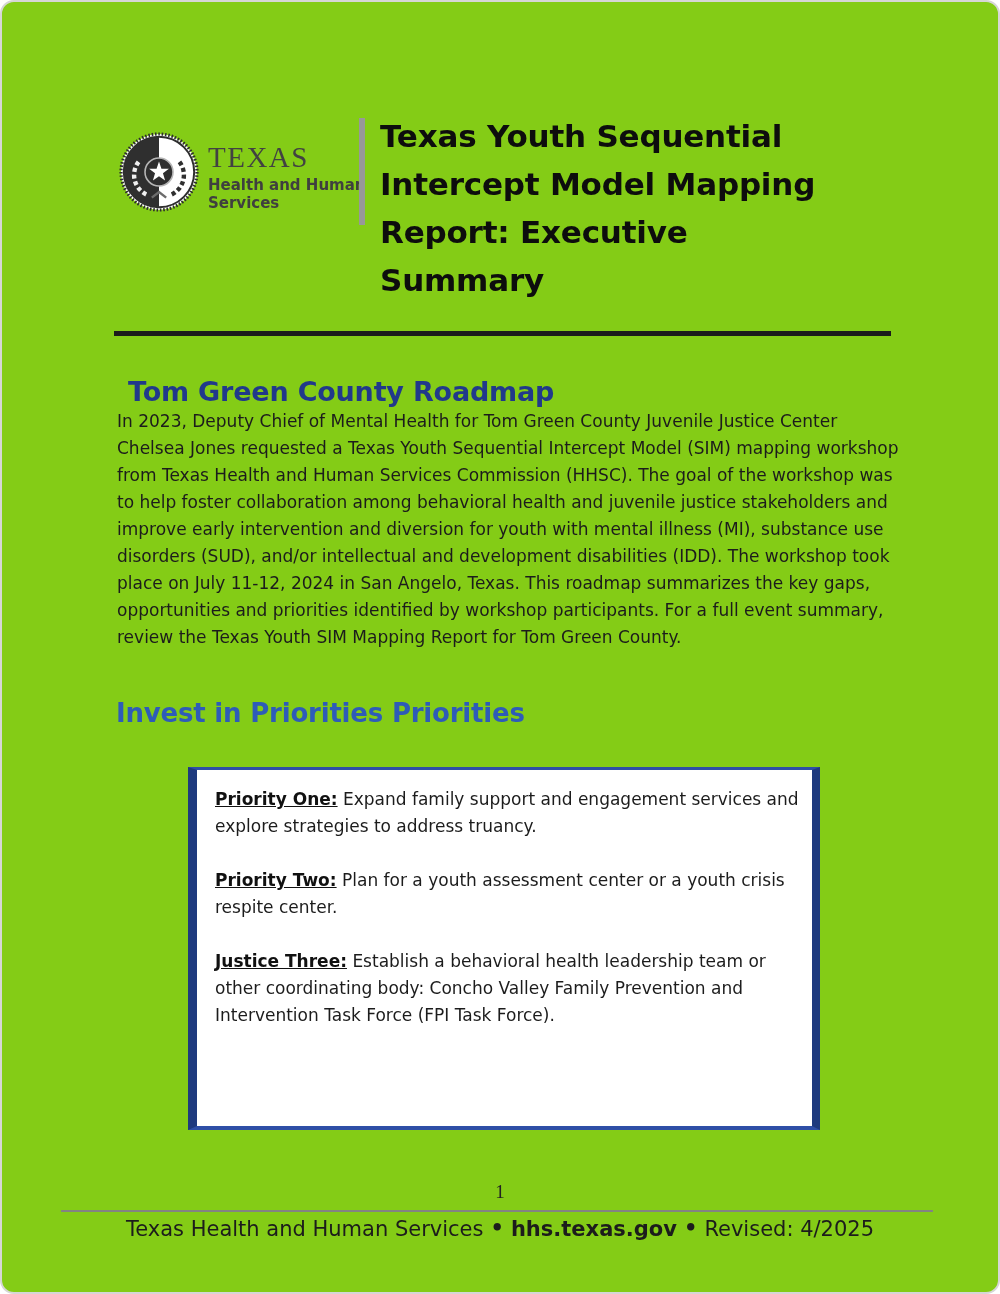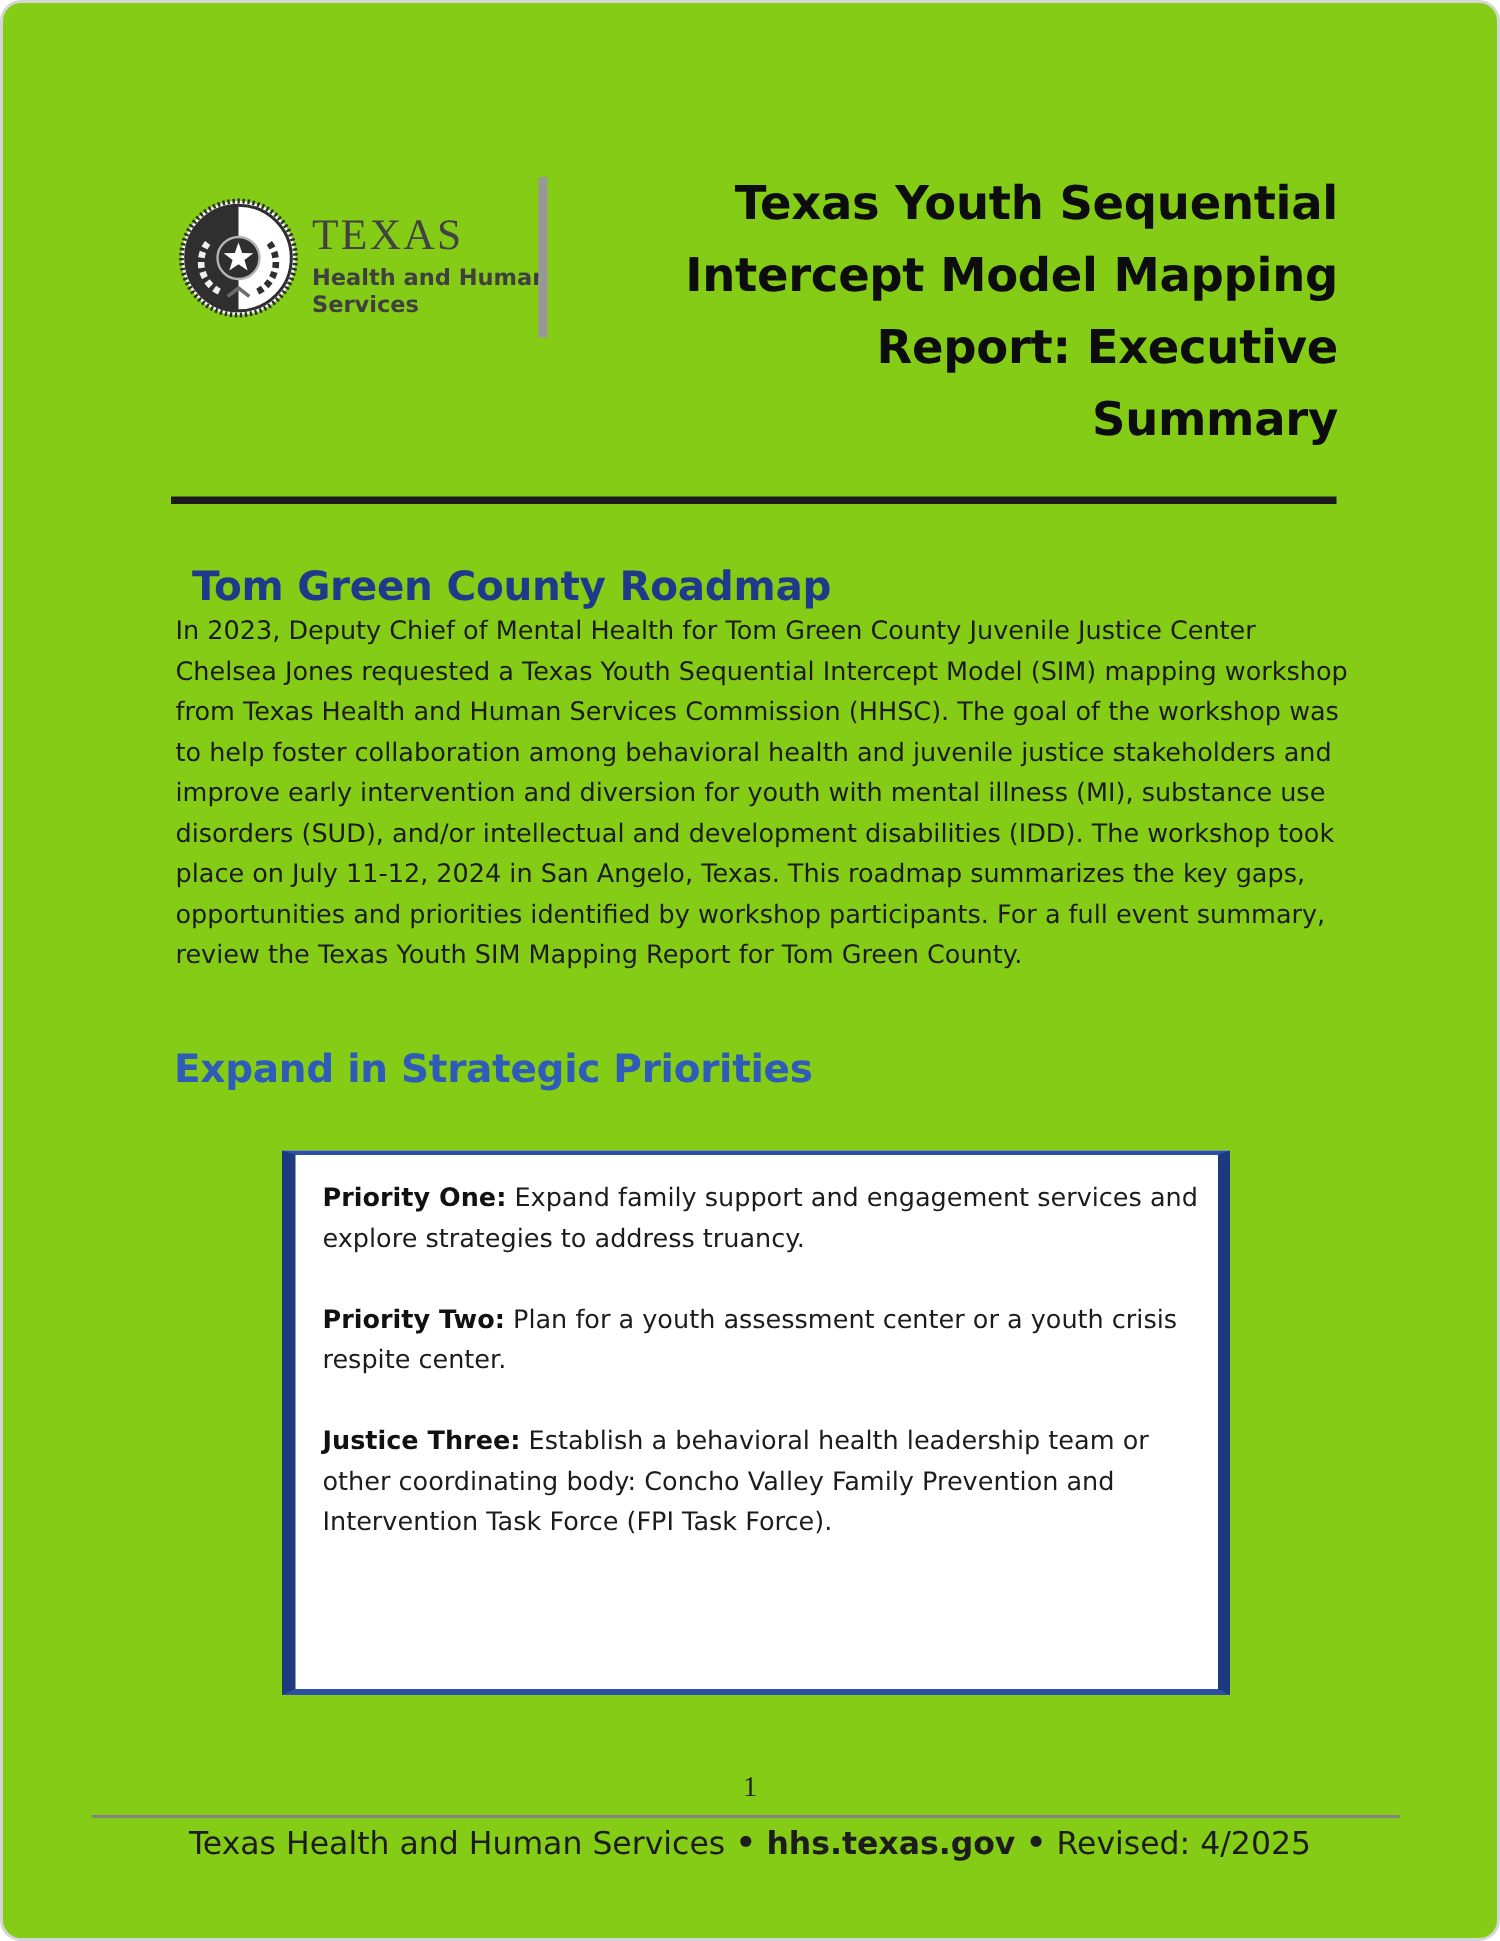--- a/index.html
+++ b/index.html
@@ -25,21 +25,21 @@
     font-family:"DejaVu Sans", sans-serif;font-weight:700;
     font-size:15px;line-height:18px;color:#3f3f3f;
   }
   .logo-sub.first{margin-top:4px;}
   .vbar{position:absolute;left:357px;top:116px;width:6px;height:107px;background:#989898;}
   .doc-title{
     position:absolute;left:378px;top:110px;width:512px;
     font-size:31px;font-weight:700;line-height:48px;color:#0d0d0d;
     letter-spacing:-0.2px;margin:0;
   }
-  .doc-title span{display:block;text-align:right;}
+  .doc-title span{display:block;}
   .header-rule{position:absolute;left:112px;top:329px;width:777px;height:5px;background:var(--rule,#1b1b1b);}
   
   .h1-roadmap{
     position:absolute;left:114px;top:362px;margin:12px;
     font-size:27px;font-weight:700;color:var(--navy,#21398b);letter-spacing:-0.2px;
   }
   .body-para{
     position:absolute;left:115px;top:406px;width:784px;margin:0;
     font-size:17px;line-height:27px;color:#1c1c1c;
   }
@@ -52,21 +52,21 @@
     box-sizing:border-box;background:#ffffff;
     border-top:3px solid var(--boxborder,#2e4fa6);
     border-bottom:4px solid var(--boxborder,#2e4fa6);
     border-left:9px solid var(--boxbar,#1e3a7e);
     border-right:8px solid var(--boxbar,#1e3a7e);
     padding:16px 4px 0 18px;
   }
   .priority-box p{
     margin:0 0 27px 0;font-size:17px;line-height:27px;color:#1c1c1c;
   }
-  .priority-box strong{font-weight:700;color:#111;}
+  .priority-box strong{font-weight:700;color:#111;text-decoration:underline;}
   
   .page-num{
     position:absolute;left:0;top:1179px;width:100%;text-align:center;
     font-family:"Liberation Serif", serif;font-size:19px;color:#222;
   }
   .footer-rule{position:absolute;left:59px;top:1208px;width:872px;height:2px;background:#838383;}
   .footer-text{
     position:absolute;left:0;top:1215px;width:100%;text-align:center;
     font-size:21px;color:#1c1c1c;
   }
@@ -103,21 +103,21 @@
     <span>Report: Executive</span>
     <span>Summary</span>
   </h1>
 
   <div class="header-rule"></div>
 
   <h2 class="h1-roadmap">Tom Green County Roadmap</h2>
 
   <p class="body-para">In 2023, Deputy Chief of Mental Health for Tom Green County Juvenile Justice Center Chelsea Jones requested a Texas Youth Sequential Intercept Model (SIM) mapping workshop from Texas Health and Human Services Commission (HHSC). The goal of the workshop was to help foster collaboration among behavioral health and juvenile justice stakeholders and improve early intervention and diversion for youth with mental illness (MI), substance use disorders (SUD), and/or intellectual and development disabilities (IDD). The workshop took place on July 11-12, 2024 in San Angelo, Texas. This roadmap summarizes the key gaps, opportunities and priorities identified by workshop participants. For a full event summary, review the Texas Youth SIM Mapping Report for Tom Green County.</p>
 
-  <h2 class="h2-strategic">Expand in Strategic Priorities</h2>
+  <h2 class="h2-strategic">Invest in Priorities Priorities</h2>
 
   <div class="priority-box">
     <p>
       <strong>Priority One:</strong>
       <span>Expand family support and engagement services and explore strategies to address truancy.</span>
     </p>
     <p>
       <strong>Priority Two:</strong>
       <span>Plan for a youth assessment center or a youth crisis respite center.</span>
     </p>

